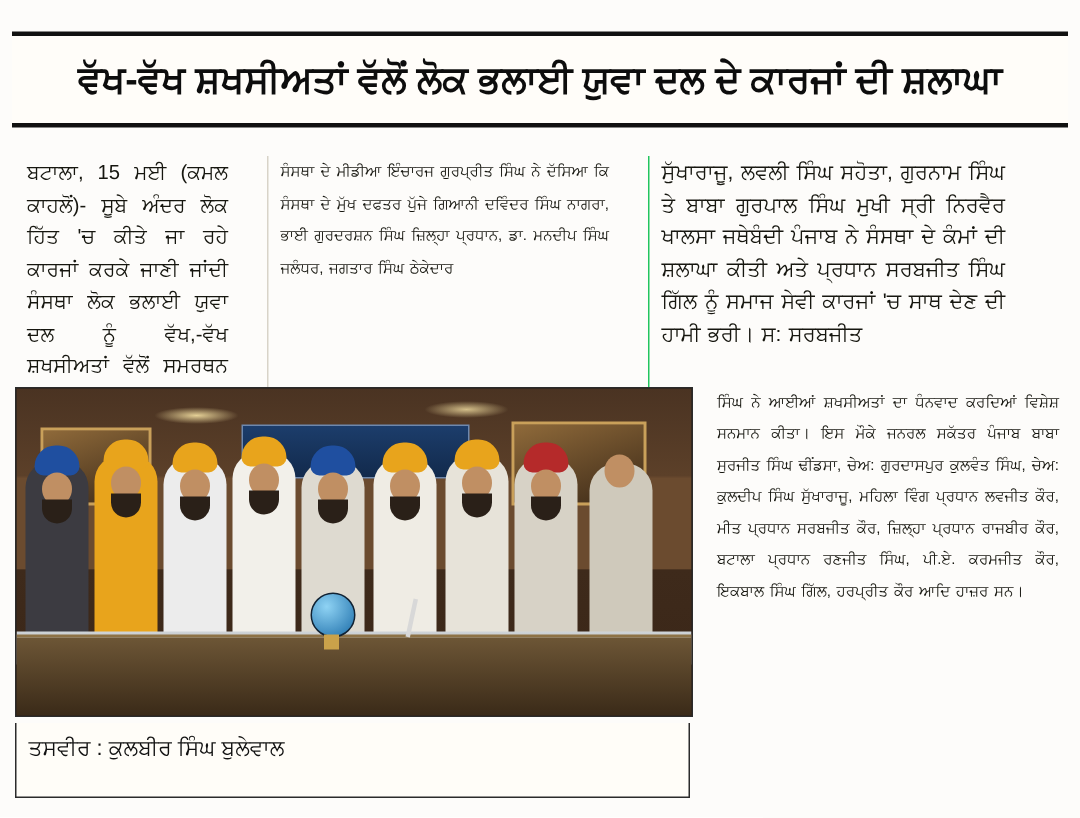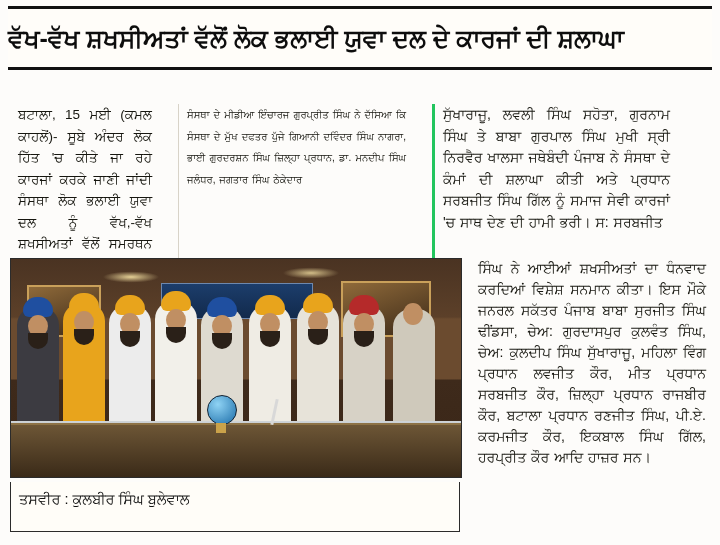--- a/index.html
+++ b/index.html
@@ -14,27 +14,28 @@
     position: relative;
     width: 720px;
     height: 545px;
     background: #fdfcfa;
     overflow: hidden;
   }
   
   .headline-wrap {
     position: absolute;
     left: 8px;
-    top: 6px;
+    top: 21px;
     width: 704px;
     height: 58px;
     border-top: 3px solid #111;
     border-bottom: 3px solid #111;
     display: flex;
     align-items: center;
+    justify-content: center;
     background: #fffdf9;
   }
   .headline {
     font-family: "Liberation Sans", sans-serif;
     font-weight: bold;
     font-size: 25px;
     letter-spacing: 0px;
     color: #0d0d0d;
     text-align: center;
     line-height: 1.15;
@@ -48,25 +49,25 @@
     width: 700px;
     display: flex;
     gap: 18px;
   }
   .col {
     box-sizing: border-box;
     padding: 0 8px;
   }
   .col-1 { width: 150px; }
   .col-2 { width: 236px; border-left: 1px solid #d8d3c8; }
-  .col-3 { width: 246px; border-left: 3px solid #22c55e; }
+  .col-3 { width: 246px; border-left: 1px solid #22c55e; }
 
   .body-text {
     font-family: "Liberation Sans", sans-serif;
-    font-size: 14px;
+    font-size: 10px;
     line-height: 21px;
     color: #16160f;
     text-align: justify;
     text-justify: inter-word;
     word-spacing: 1px;
   }
   .col-1 .body-text { font-size: 13.5px; line-height: 21.5px; }
   .col-2 .body-text { font-size: 10px; line-height: 21.5px; }
   .col-3 .body-text { font-size: 14px; line-height: 21.5px; }
 

